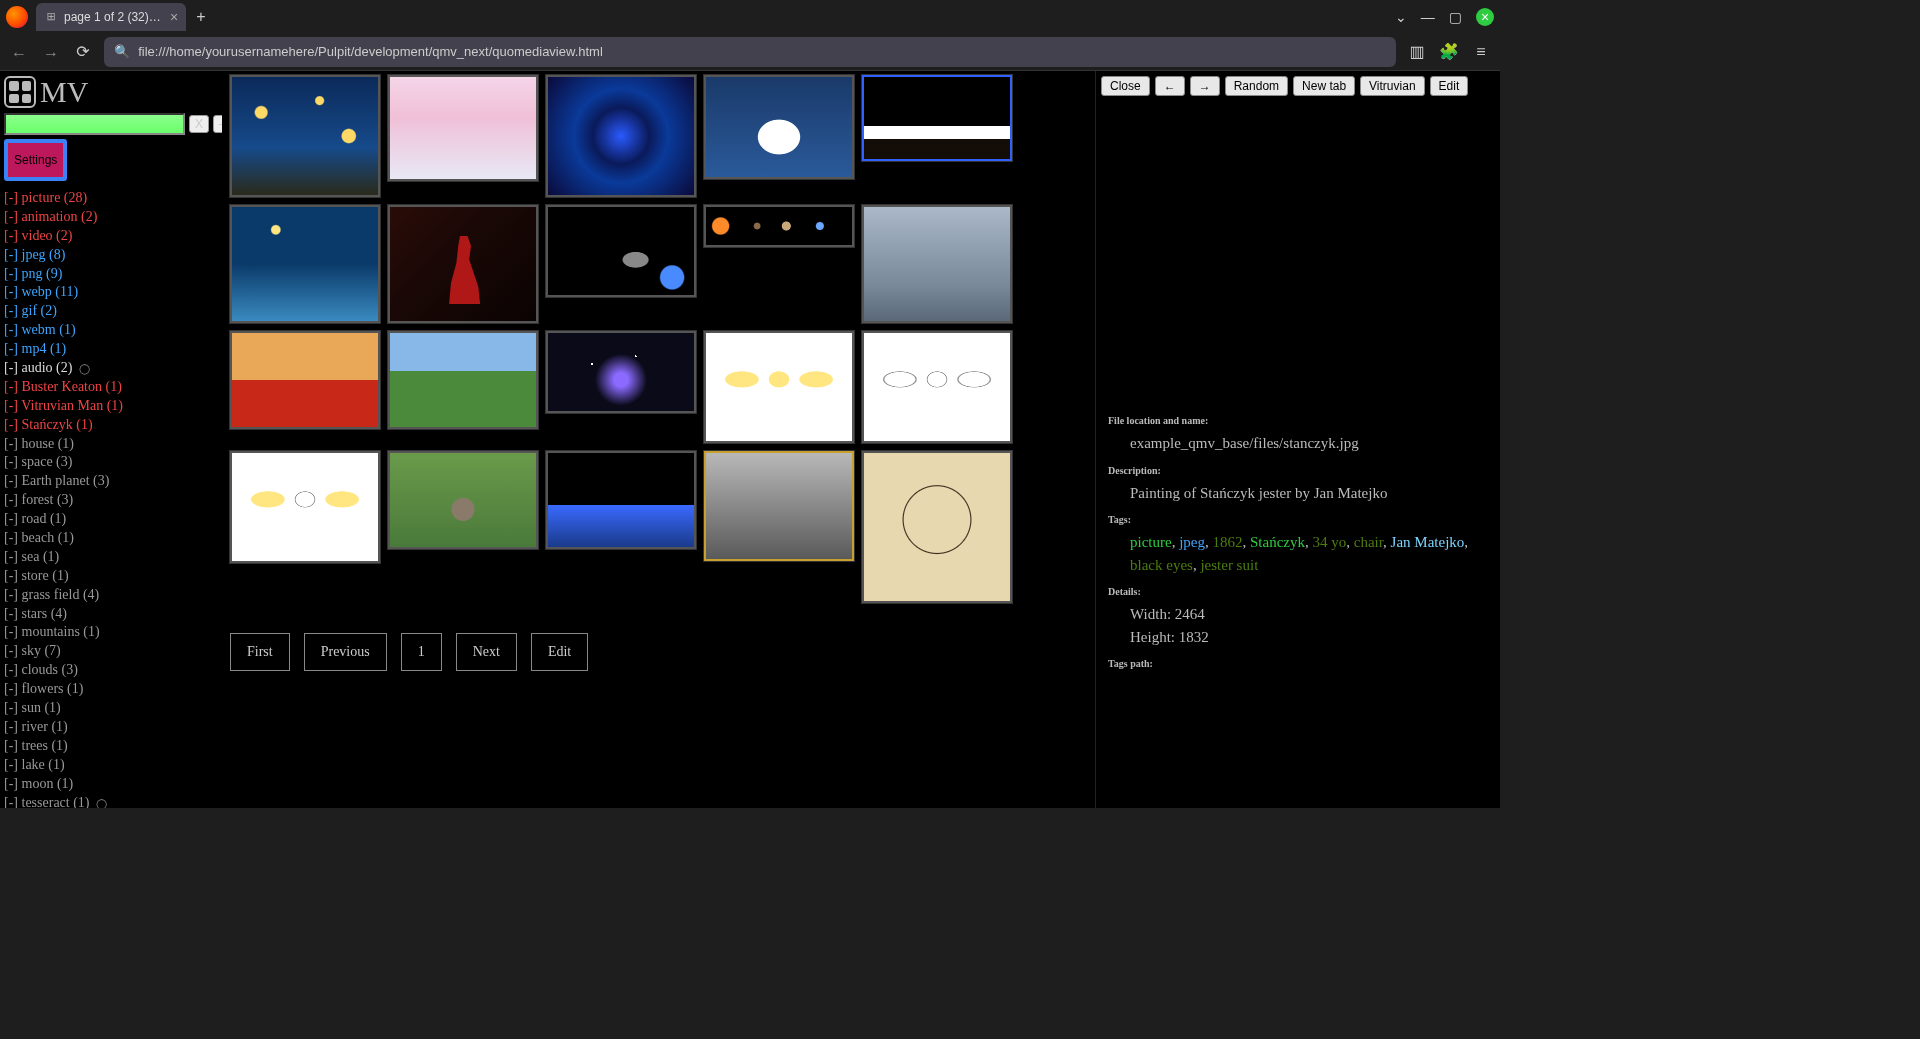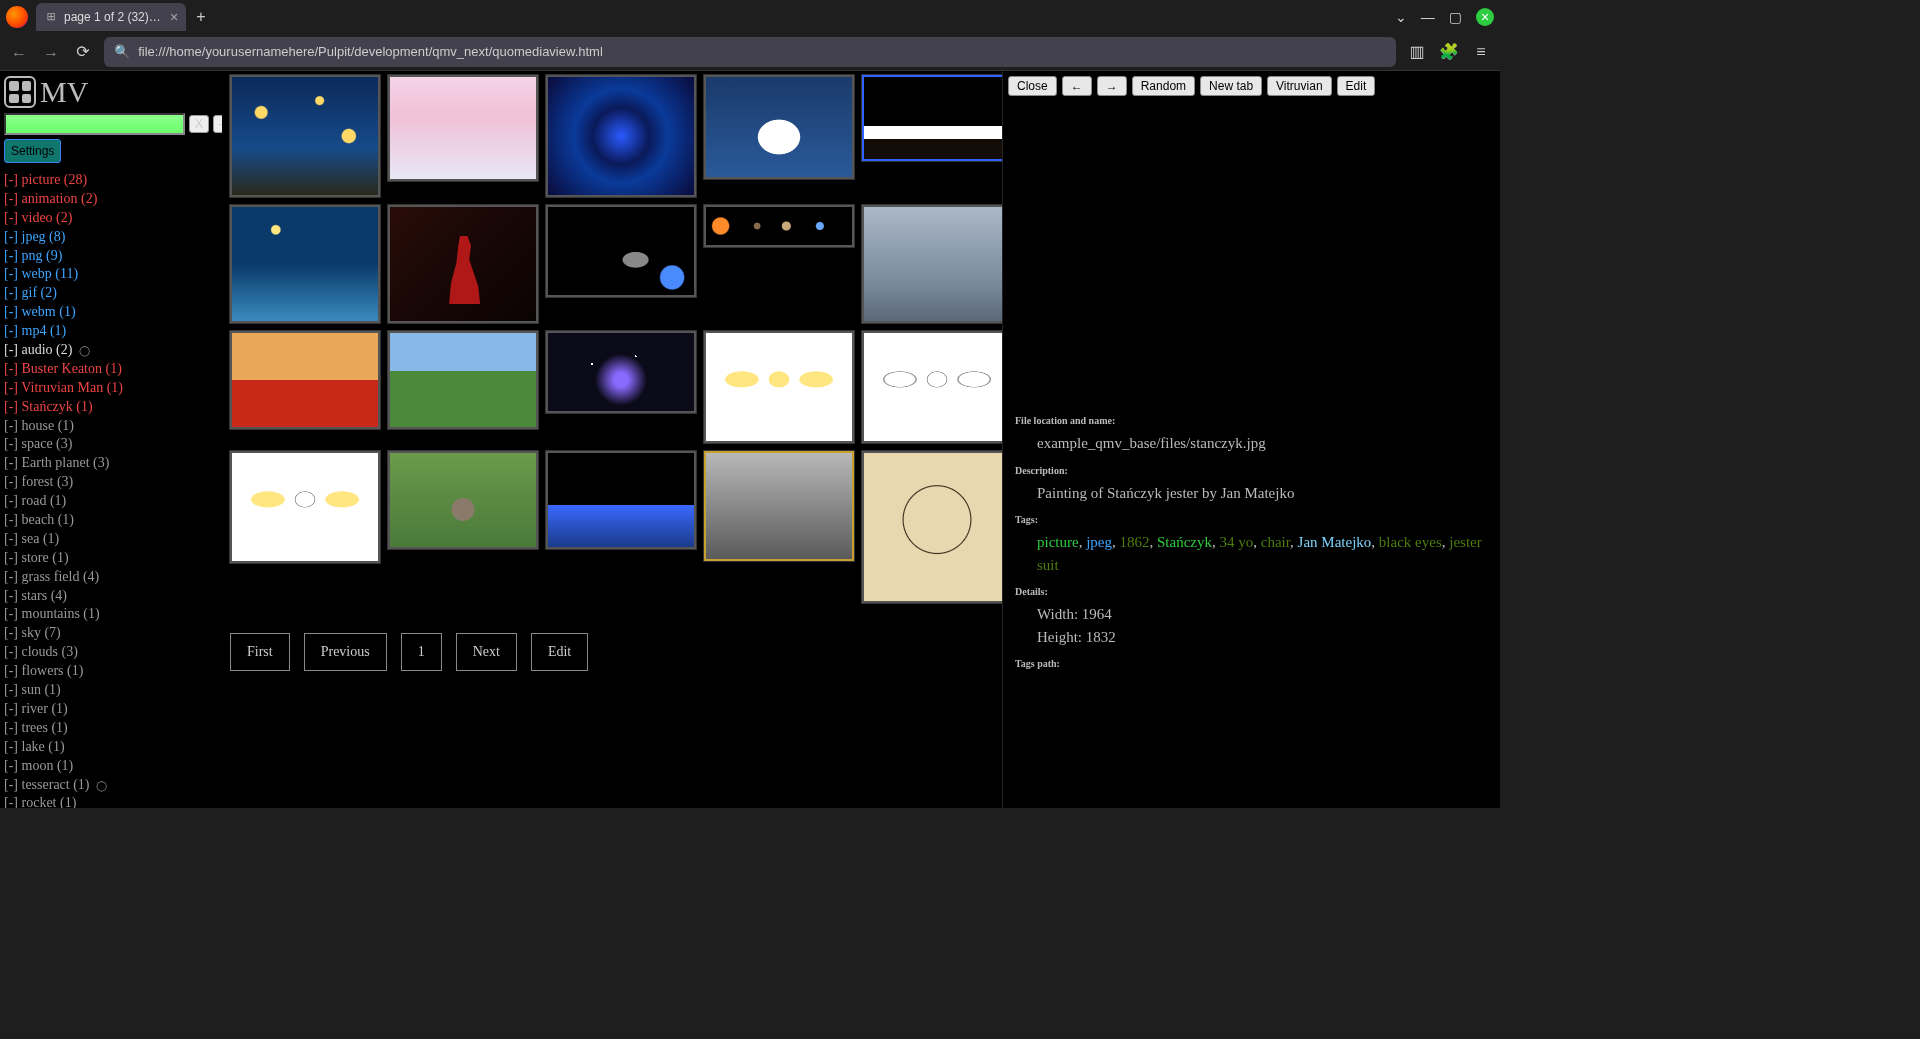--- a/index.html
+++ b/index.html
@@ -96,22 +96,22 @@
 .search-row input {
   flex:1; height:22px; border:2px inset #888;
   background: linear-gradient(#8bff8b,#6bff6b);
 }
 .sq-btn {
   background:#eee; border:1px solid #999; border-radius:3px;
   padding: 1px 5px; font-size:12px; cursor:pointer;
   font-family: sans-serif;
 }
 .settings-btn {
-  background:#0f766e; border:1px solid #3b82f6; border-radius:3px;
-  padding: 4px 6px; font-size:12px; cursor:pointer;
+  background:#be185d; border:4px solid #3b82f6; border-radius:3px;
+  padding: 10px 6px; font-size:12px; cursor:pointer;
   font-family: sans-serif; color:#000;
   margin-bottom:8px;
 }
 .taglist { font-size:14px; line-height:1.35; }
 .tagrow { white-space:nowrap; cursor:pointer;}
 .tagrow .pfx { color:inherit; }
 .tagrow .circ { color:#999; font-size:10px; margin-left:3px;}
 .c-green { color:#ef4444; }
 .c-blue { color:#3da5ff; }
 .c-white { color:#ddd; }
@@ -149,21 +149,21 @@
   background:#000;
   border:1px solid #888;
   color:#ccc;
   padding: 10px 16px;
   font-size:14px;
   cursor:pointer;
   font-family: Georgia, serif;
 }
 
 .detail {
-  width: 498px;
+  width: 405px;
   background:#000;
   border-left:1px solid #222;
   display:flex;
   flex-direction:column;
   overflow:hidden;
 }
 .detail-bar {
   display:flex;
   gap:5px;
   padding:5px;
@@ -411,19 +411,19 @@
     </div>
     <div class="detail-body">
       <h4>File location and name:</h4>
       <div class="val">example_qmv_base/files/stanczyk.jpg</div>
       <h4>Description:</h4>
       <div class="val">Painting of Stańczyk jester by Jan Matejko</div>
       <h4>Tags:</h4>
       <div class="val" id="detail-tags"><span class="tag-pill tg-green">picture</span>, <span class="tag-pill tg-blue">jpeg</span>, <span class="tag-pill ">1862</span>, <span class="tag-pill tg-green2">Stańczyk</span>, <span class="tag-pill ">34 yo</span>, <span class="tag-pill ">chair</span>, <span class="tag-pill tg-red">Jan Matejko</span>, <span class="tag-pill ">black eyes</span>, <span class="tag-pill ">jester suit</span></div>
       <h4>Details:</h4>
       <div class="val">
-        <span>Width: </span><span>1964</span><br>
+        <span>Width: </span><span>2464</span><br>
         <span>Height: </span><span>1832</span>
       </div>
       <h4>Tags path:</h4>
     </div>
   </div>
 </div>
 
 </body></html>

